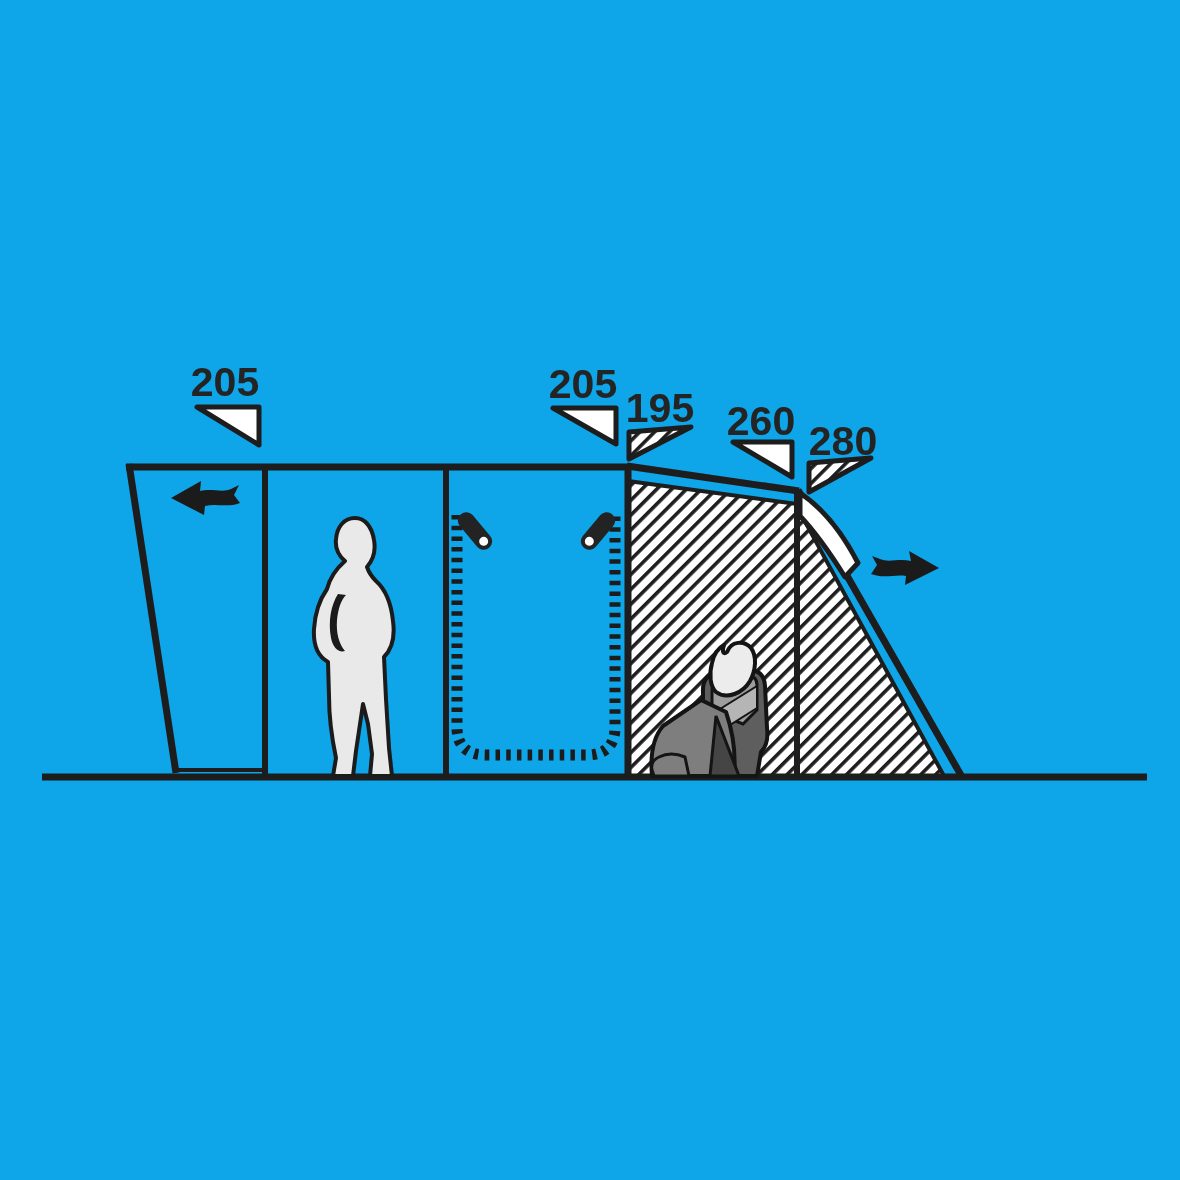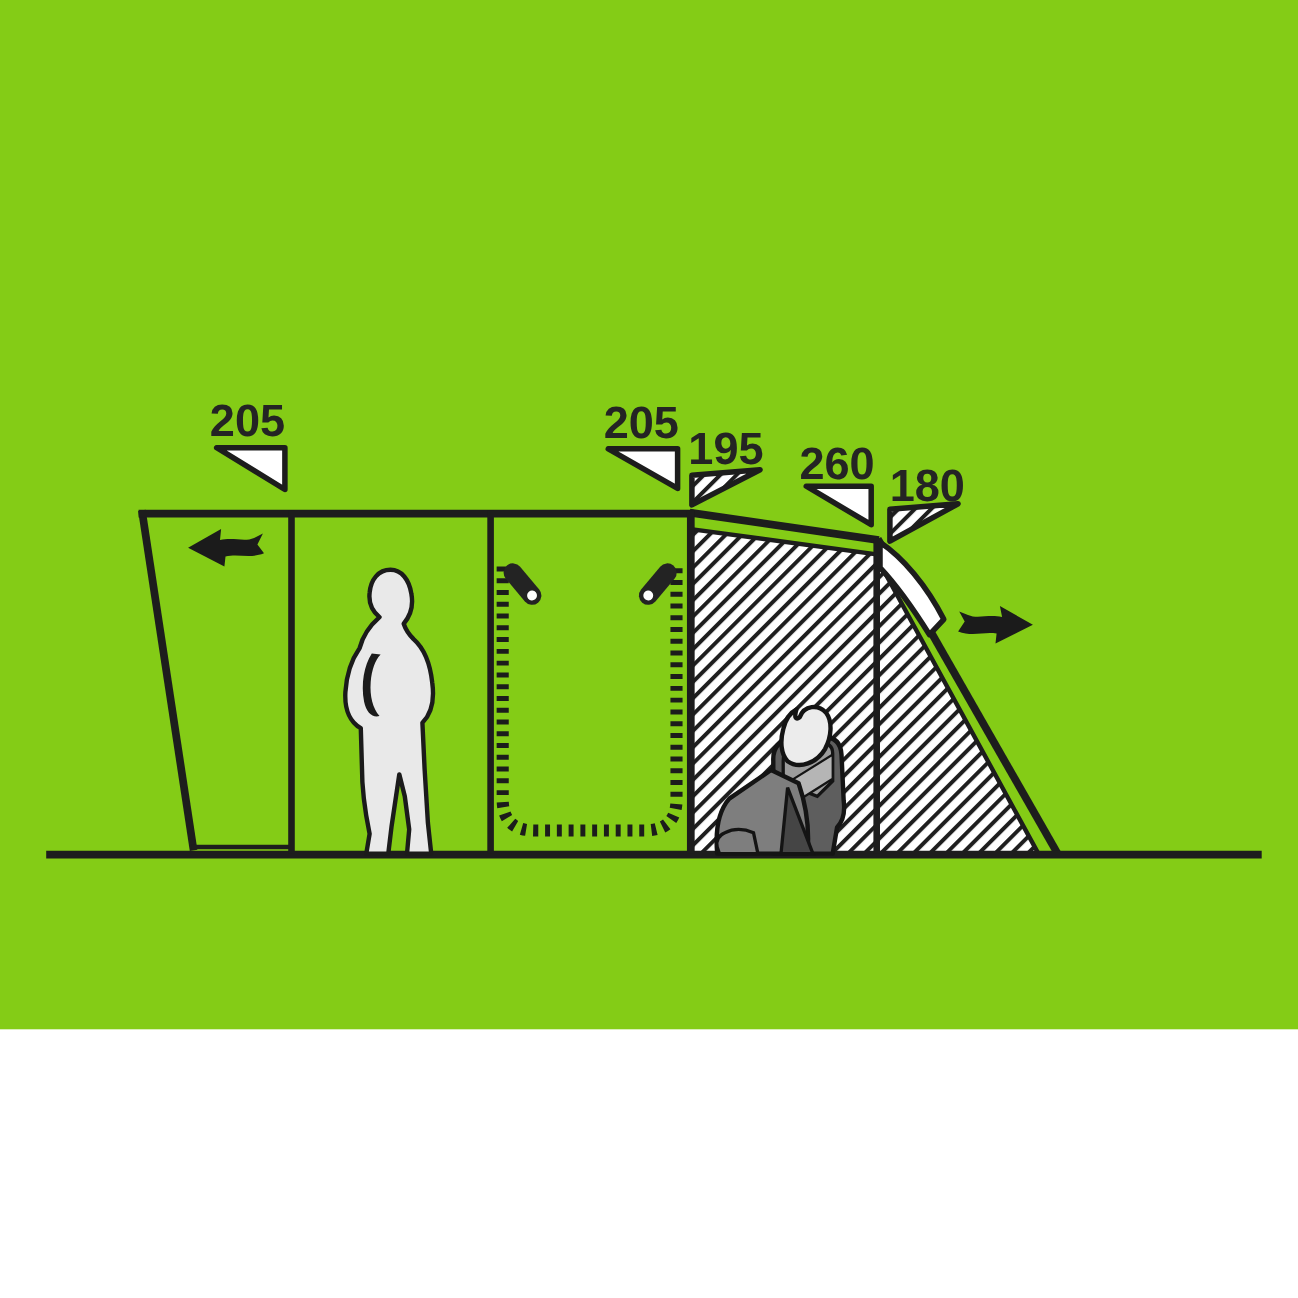--- a/index.html
+++ b/index.html
@@ -1,19 +1,19 @@
 <!DOCTYPE html>
 <html><head>
 <meta charset="utf-8">
 <style>
   html,body{margin:0;padding:0;background:#ffffff;}
   .stage{
     position:relative;
-    width:1180px;height:936px;
-    background:#84cc16;
+    width:1180px;height:1180px;
+    background:#0ea5e9;
     font-family:"Liberation Sans", sans-serif;
     overflow:hidden;
   }
   .stage svg{position:absolute;left:0;top:0;}
   .dim{
     position:absolute;
     width:130px;
     text-align:center;
     font-weight:700;
     font-size:41px;
@@ -104,15 +104,15 @@
       <polygon points="629,432 691,427 629,459" fill="url(#hatch)" stroke="#1d1d1d" stroke-width="5" stroke-linejoin="round"></polygon>
       <polygon points="733,442 792,442 792,477" fill="#ffffff" stroke="#1d1d1d" stroke-width="5" stroke-linejoin="round"></polygon>
       <polygon points="809,463 871,458 809,492" fill="url(#hatch)" stroke="#1d1d1d" stroke-width="5" stroke-linejoin="round"></polygon>
     </g>
   </svg>
 
   <div class="dim" id="dim-0">205</div>
   <div class="dim" id="dim-1">205</div>
   <div class="dim" id="dim-2">195</div>
   <div class="dim" id="dim-3">260</div>
-  <div class="dim" id="dim-4">180</div>
+  <div class="dim" id="dim-4">280</div>
 
 </div>
 
 </body></html>

